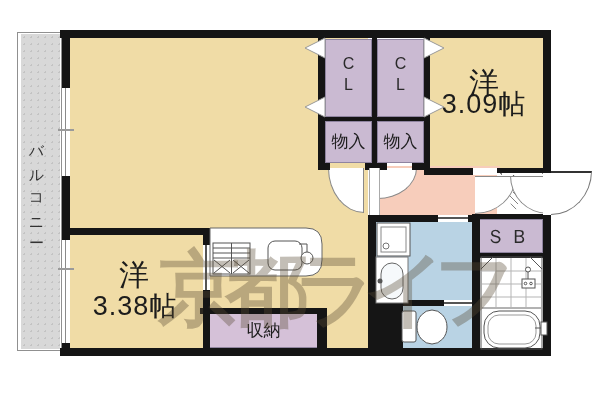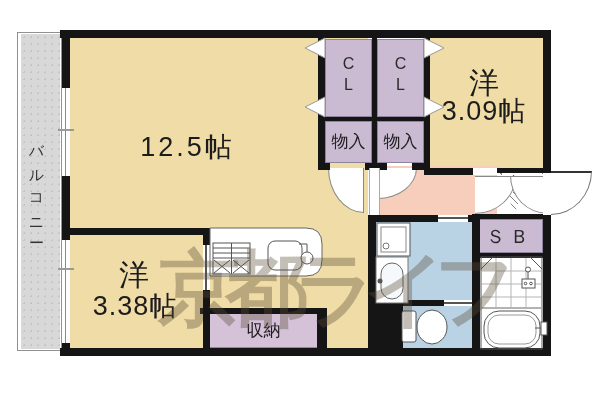--- a/index.html
+++ b/index.html
@@ -195,24 +195,23 @@
       <line x1="535" y1="328" x2="541" y2="328"></line>
     </g>
     <g fill="#fff" stroke="#999" stroke-width="1">
       <polygon points="325,38 325,58 305,48"></polygon>
       <polygon points="325,97 325,117 305,107"></polygon>
       <polygon points="424,38 424,58 444,48"></polygon>
       <polygon points="424,97 424,117 444,107"></polygon>
     </g>
   </svg>
 
-  <div class="lbl lbl-ldk-size" style="left:115px;top:133px;width:145px;">12.5帖</div>
 
   <div class="lbl lbl-room" style="left:448px;top:66px;width:72px;">洋</div>
-  <div class="lbl lbl-size" style="left:424px;top:97px;width:120px;">3.09帖</div>
+  <div class="lbl lbl-size" style="left:424px;top:90px;width:120px;">3.09帖</div>
 
   <div class="lbl lbl-room" style="left:98px;top:258px;width:72px;">洋</div>
   <div class="lbl lbl-size" style="left:74px;top:292px;width:122px;">3.38帖</div>
 
   <div class="lbl lbl-cl" style="left:325px;top:53px;width:47px;">
     <span style="position:static;display:block;">C</span>
     <span style="position:static;display:block;">L</span>
   </div>
   <div class="lbl lbl-cl" style="left:377px;top:53px;width:47px;">
     <span style="position:static;display:block;">C</span>

